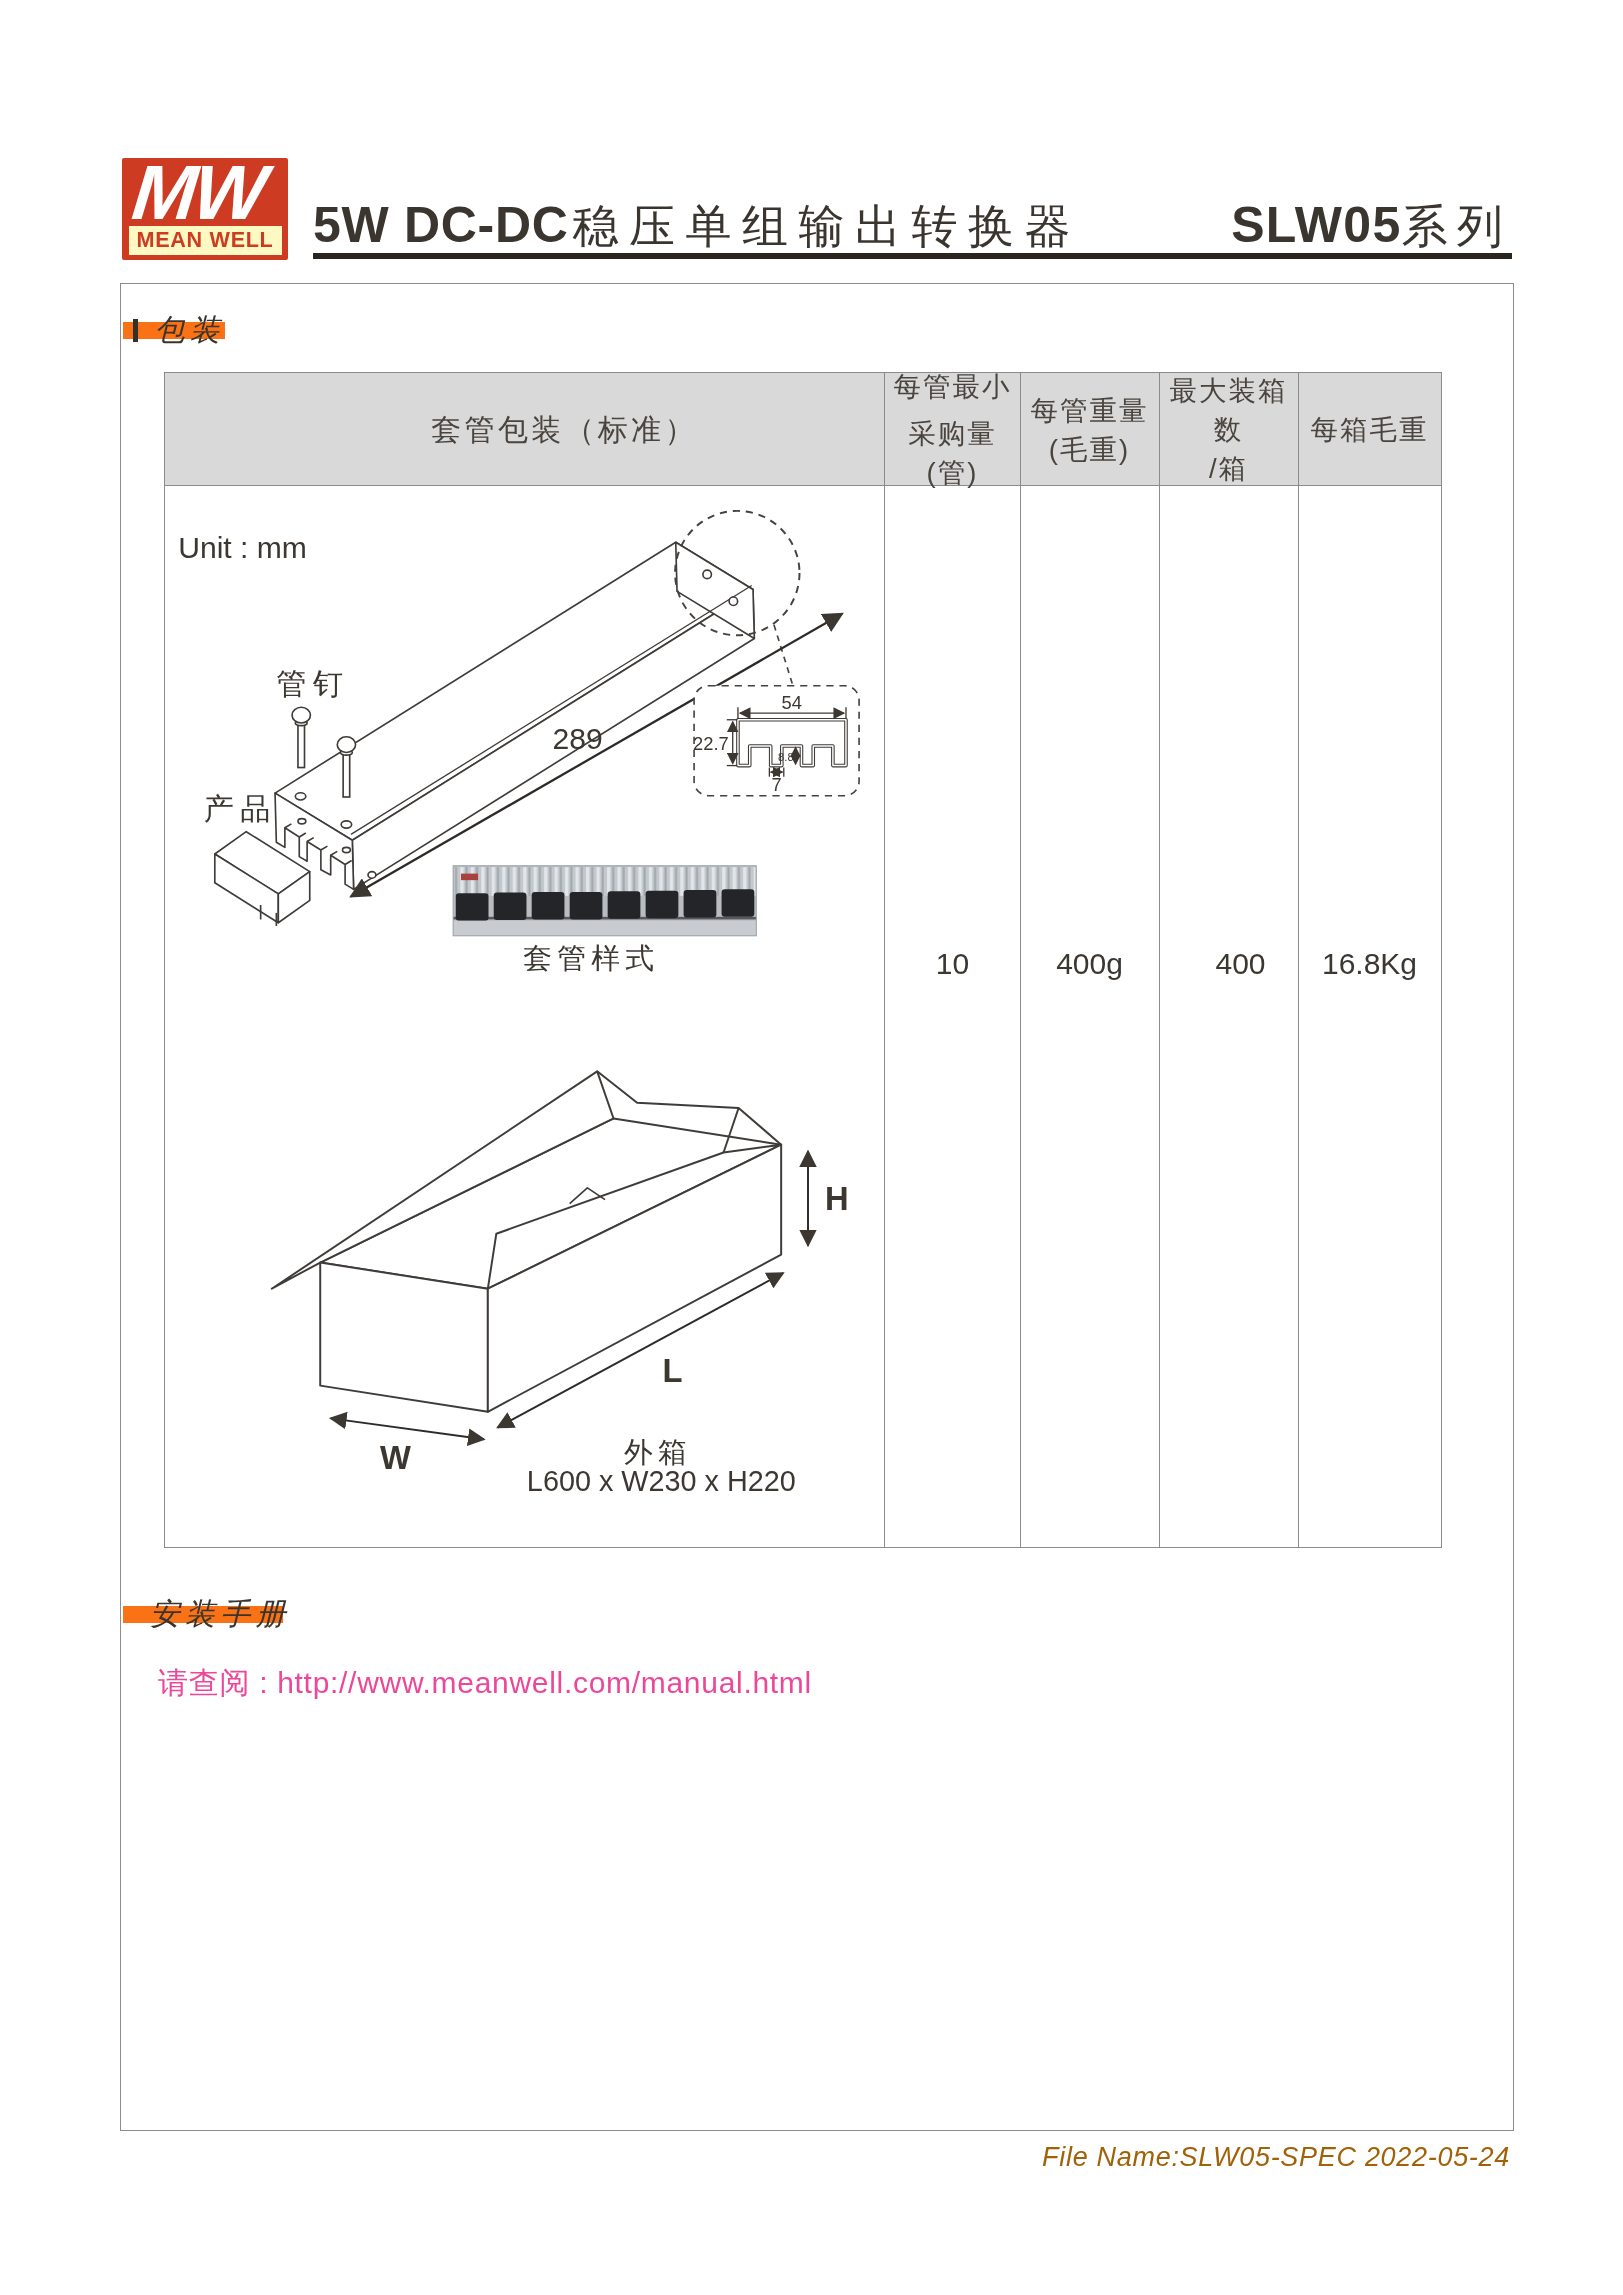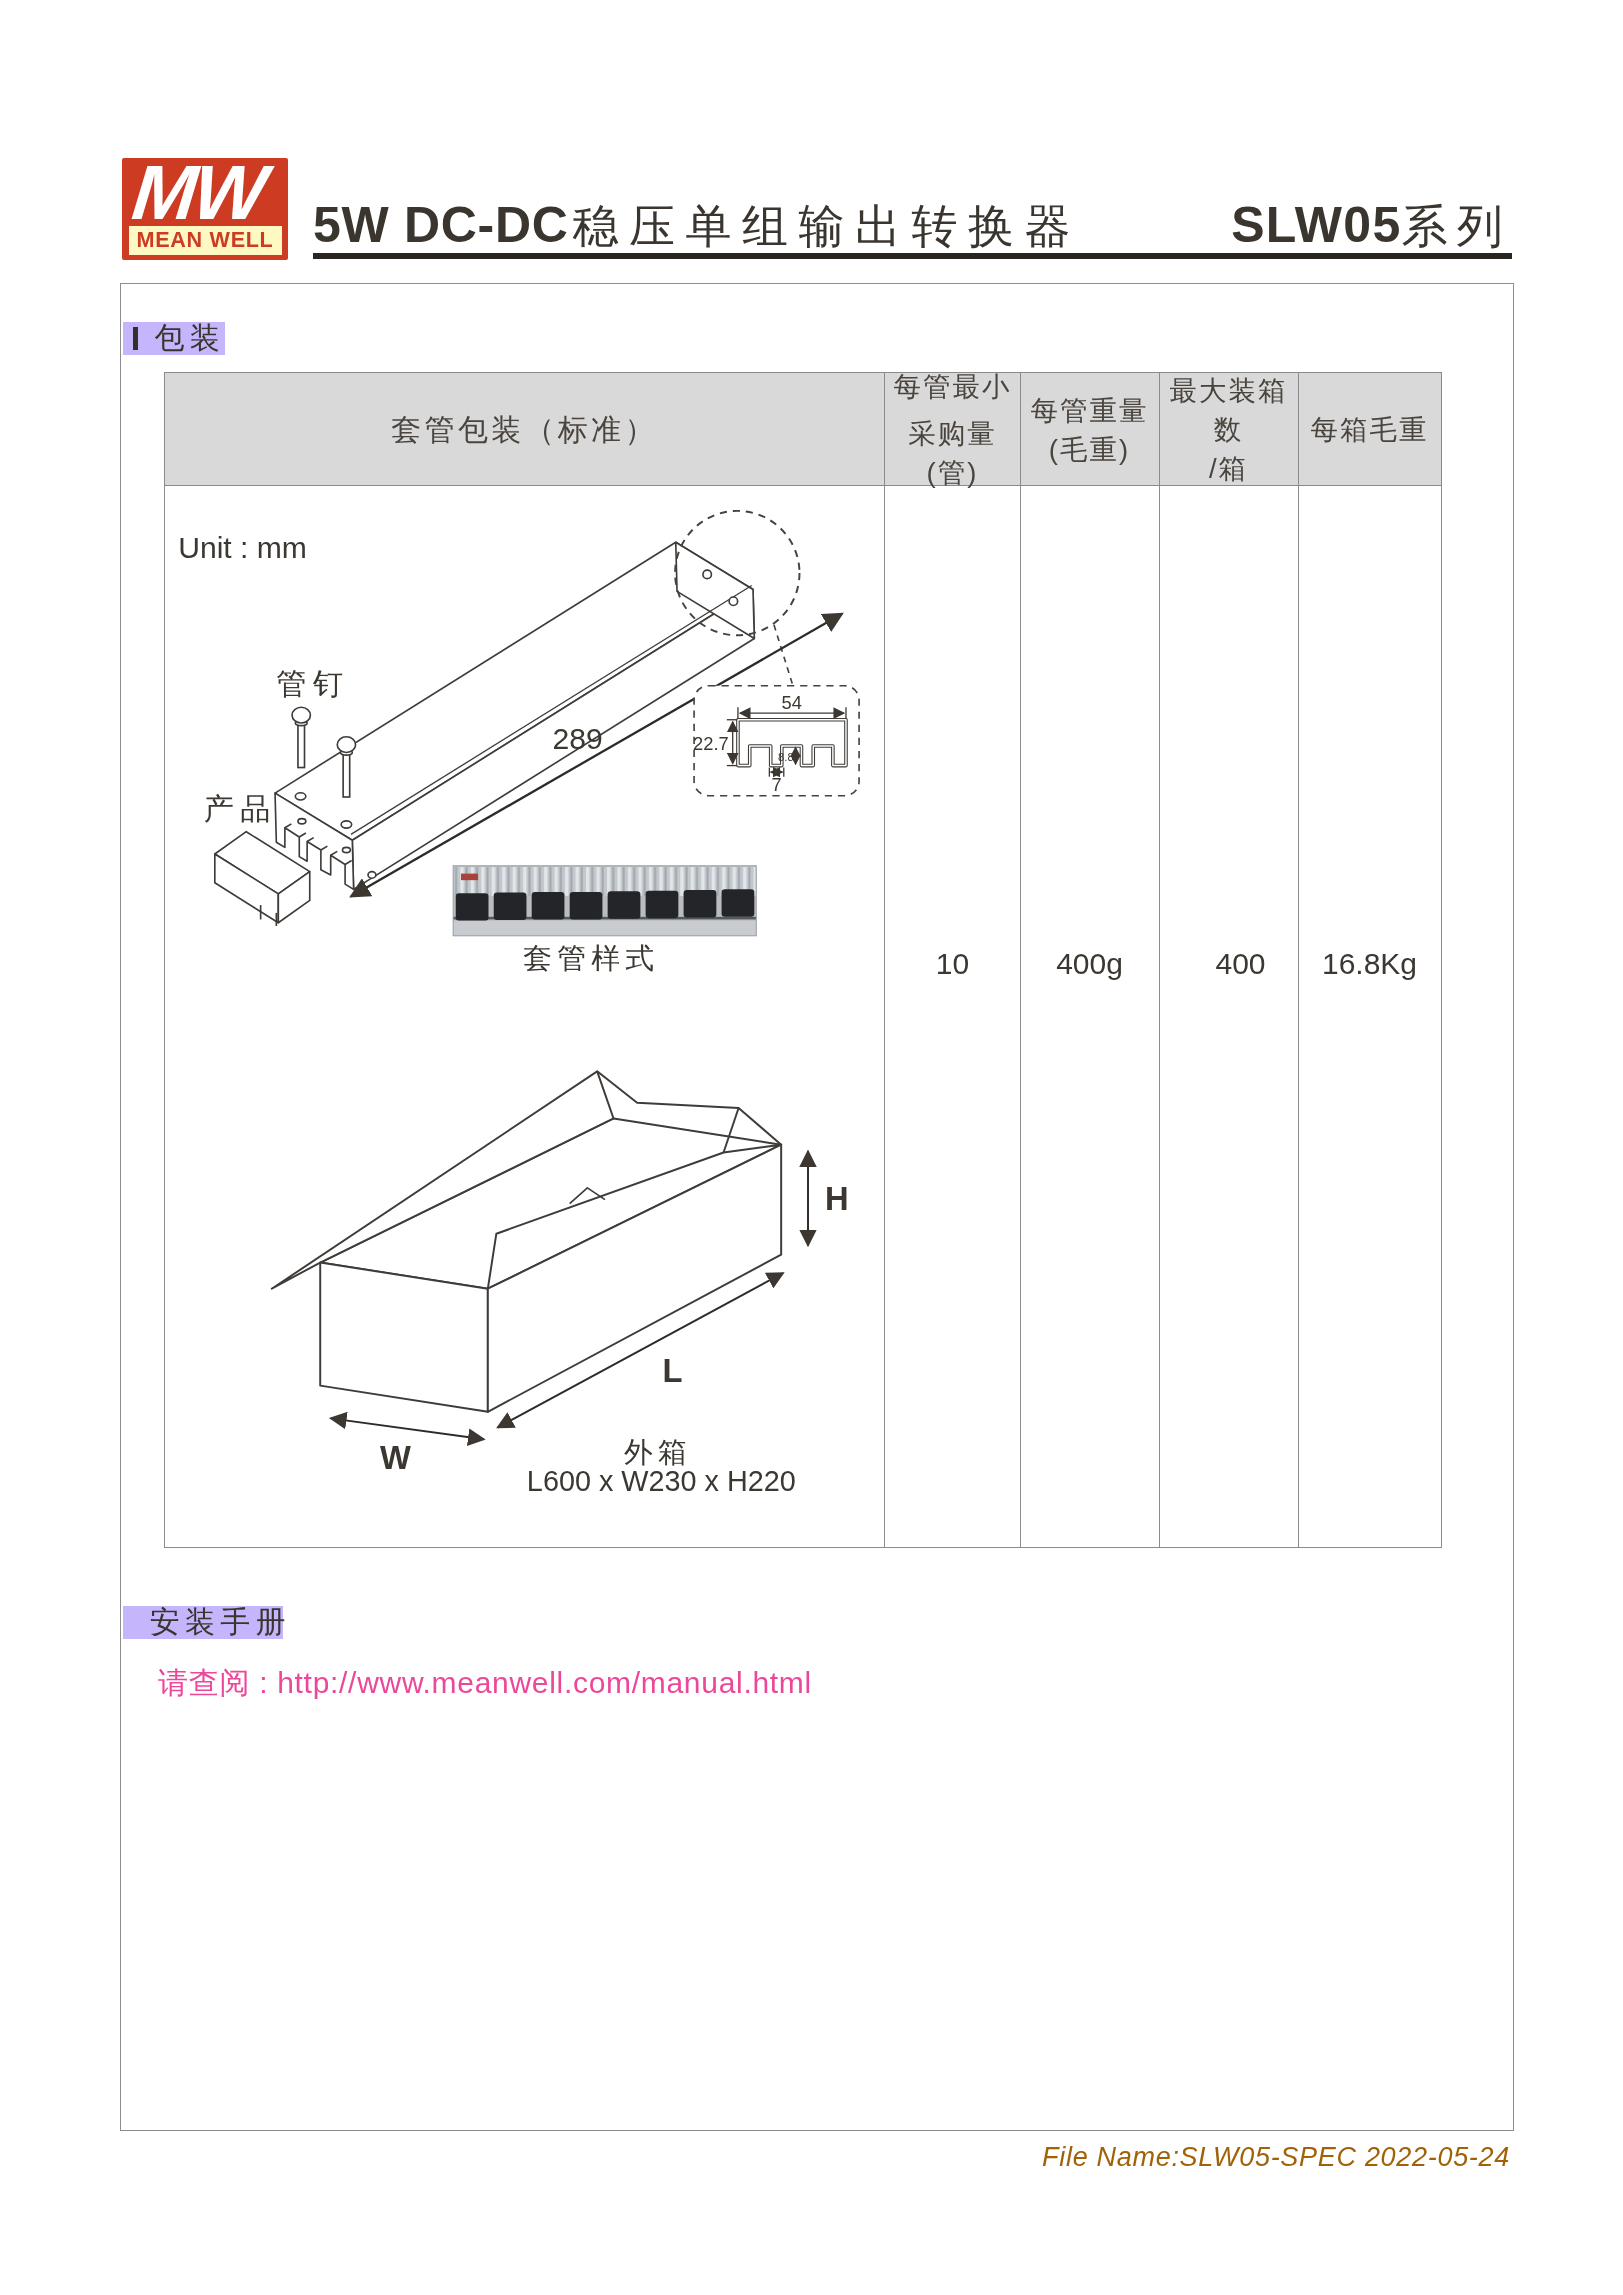--- a/index.html
+++ b/index.html
@@ -21,33 +21,33 @@
   #title .cn{font-size:46px;letter-spacing:10.5px;color:#3a352f;margin-left:3.9px;}
   #series{top:196px;right:111px;white-space:nowrap;text-align:right;}
   #series .lat{font-size:50px;font-weight:bold;letter-spacing:1.3px;color:#3a352f;}
   #series .cn{font-size:46px;letter-spacing:9.2px;color:#3a352f;}
   #rule{left:313px;top:253px;width:1199px;height:5.9px;background:#2b2520;}
 
   
   #contentbox{left:120px;top:283px;width:1392px;height:1846px;border:1.3px solid #8d8d8d;background:#fff;}
 
   
-  .sechead{height:33px;background:#c4b5fd;display:flex;align-items:center;}
+  .sechead{height:17px;background:#f97316;display:flex;align-items:center;font-style:italic;}
   .sechead .bullet{width:18.3px;height:23.6px;background:#352f2a;margin-left:9.8px;}
   .sechead .lbl{font-size:30px;letter-spacing:5.2px;color:#3a342e;margin-left:17px;white-space:nowrap;}
   #sec-pack{left:123px;top:322px;width:102px;}
   #sec-manual{left:123px;top:1606px;width:160px;}
 
   
   #ptable{left:164px;top:372px;width:1276px;height:1174px;border:1.3px solid #8b8b8b;background:#fff;}
   #thead{position:absolute;left:0;top:0;width:1276px;height:113px;background:#d9d9d9;border-bottom:1.3px solid #8b8b8b;box-sizing:border-box;}
   .vline{position:absolute;top:0;width:1.3px;height:1174px;background:#8b8b8b;}
   .hcell{position:absolute;top:0;height:113px;display:flex;flex-direction:column;align-items:center;justify-content:center;
          font-size:27.5px;line-height:39px;color:#4a443e;text-align:center;letter-spacing:2px;}
-  .hcell.big{font-size:30px;letter-spacing:3.3px;}
+  .hcell.big{font-size:30px;letter-spacing:3.3px;padding-left:40px;}
   .vcell{position:absolute;top:571px;height:39px;line-height:39px;text-align:center;font-size:30px;color:#3c3731;}
 
   #diagram{position:absolute;left:0;top:113px;}
   svg{font-family:"Liberation Sans",sans-serif;}
   svg text{fill:#3c3731;}
 
   
   #manual-note{left:158px;top:1663px;font-size:30px;color:#ec4899;letter-spacing:0.7px;}
 
   

